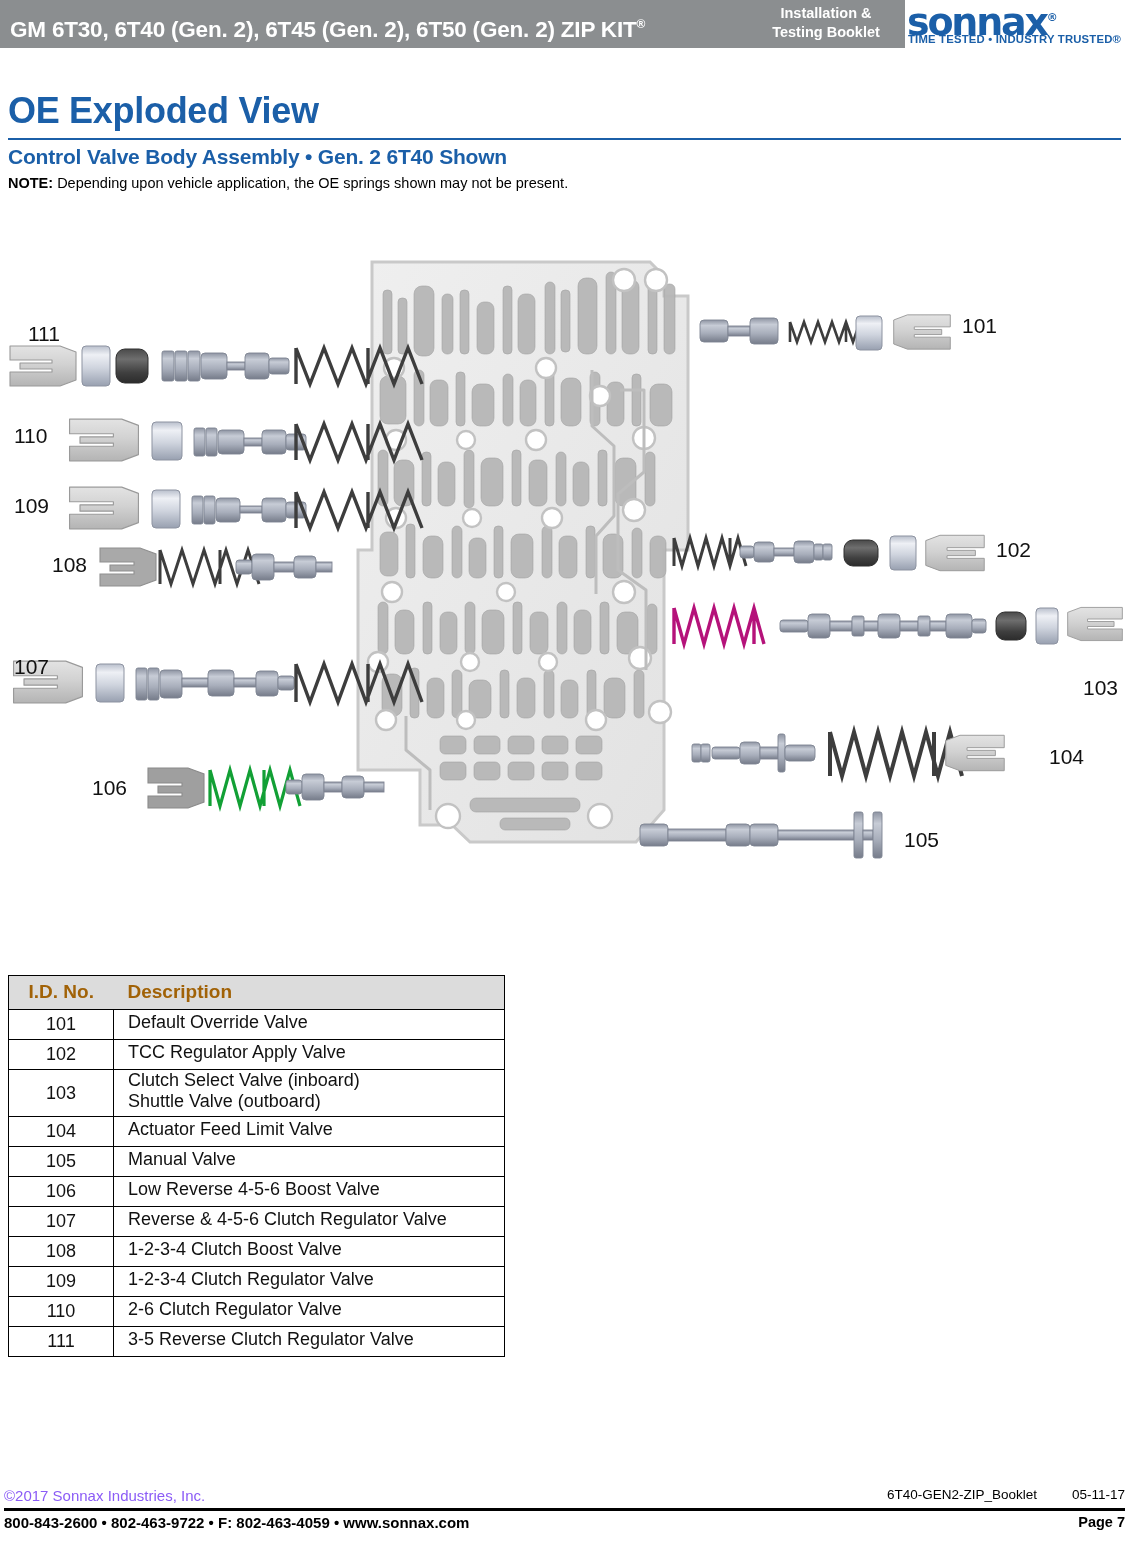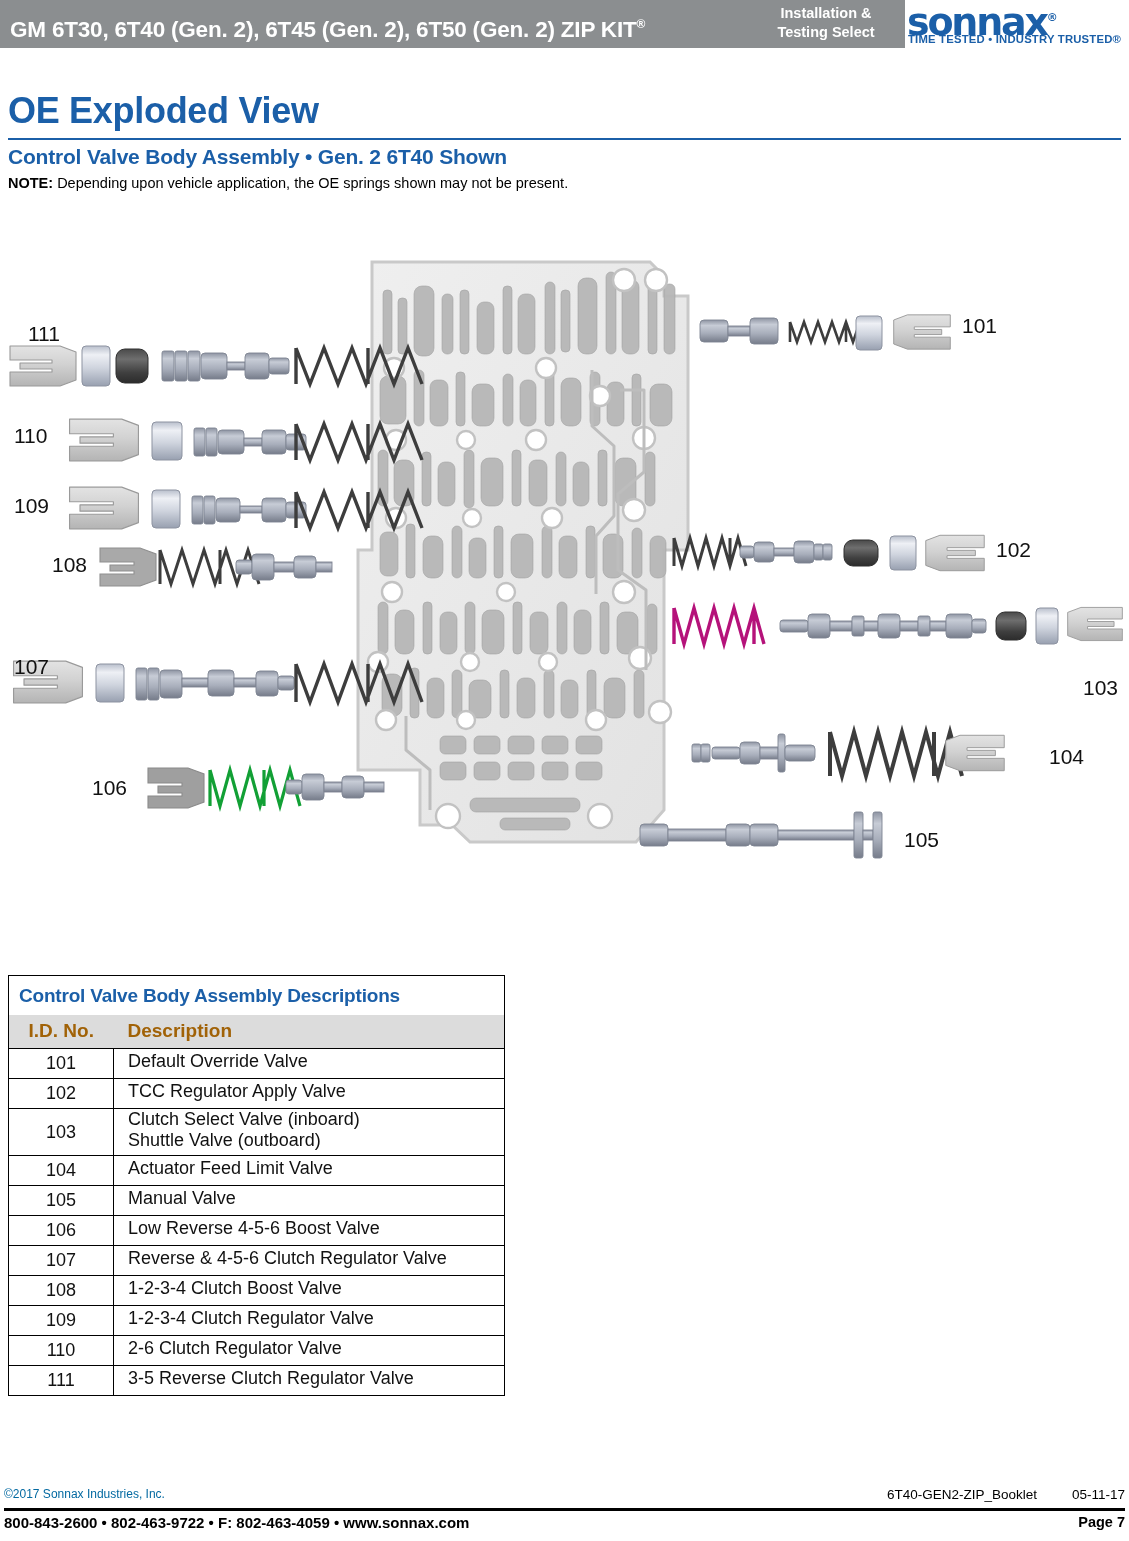--- a/index.html
+++ b/index.html
@@ -83,36 +83,36 @@
   }
   .cell-desc{
     font-size:18px;padding:0 0 4px 14px;color:#111;
     border-right:none !important;
     margin-top:48px;
   }
   .cell-desc .l2{display:block;}
 
   
   #footer{position:absolute;left:0;top:1480px;width:1129px;height:61px;}
-  #foot-copy{position:absolute;left:4px;top:7px;font-size:12px;color:#0369a1;}
+  #foot-copy{position:absolute;left:4px;top:7px;font-size:15px;color:#8b5cf6;}
   #foot-docid{position:absolute;right:92px;top:7px;font-size:13.5px;color:#000;white-space:nowrap;}
   #foot-date{position:absolute;right:4px;top:7px;font-size:13.5px;color:#000;white-space:nowrap;margin-left:27px;}
   #foot-rule{position:absolute;left:4px;top:28px;width:1121px;height:2.5px;background:#000;}
   #foot-phone{position:absolute;left:4px;top:34px;font-size:15px;font-weight:bold;color:#000000;}
   #foot-page{position:absolute;right:4px;top:34px;font-size:14.5px;font-weight:bold;color:#000;}
 </style>
 </head>
 <body>
 
 <div id="top-header">
   <div id="header-gray"></div>
   <div id="kit-title"><span>GM 6T30, 6T40 (Gen. 2), 6T45 (Gen. 2), 6T50 (Gen. 2) ZIP KIT</span><span class="reg">®</span></div>
   <div id="booklet-tag">
     <div>Installation &amp;</div>
-    <div>Testing Select</div>
+    <div>Testing Booklet</div>
   </div>
   <div id="logo-wrap">
     <div id="logo-word"><span>sonnax</span><span class="reg">®</span></div>
     <div id="logo-tag">TIME TESTED • INDUSTRY TRUSTED®</div>
   </div>
 </div>
 
 <div id="page-title">OE Exploded View</div>
 <div id="title-rule"></div>
 <div id="subtitle">Control Valve Body Assembly •  Gen. 2 6T40 Shown</div>
@@ -468,23 +468,20 @@
 <div class="callout" style="left:92px;top:776px;">106</div>
 <div class="callout" style="left:962px;top:314px;">101</div>
 <div class="callout" style="left:996px;top:538px;">102</div>
 <div class="callout" style="left:1083px;top:676px;">103</div>
 <div class="callout" style="left:1049px;top:745px;">104</div>
 <div class="callout" style="left:904px;top:828px;">105</div>
 
 <table id="desc-table">
   <tbody>
     <tr>
-      <td class="tbl-title-cell" colspan="2">Control Valve Body Assembly Descriptions</td>
-    </tr>
-    <tr>
       <td class="tbl-head-cell tbl-head-id">I.D. No.</td>
       <td class="tbl-head-cell tbl-head-desc">Description</td>
     </tr>
     <tr>
       <td class="cell-id">101</td>
       <td class="cell-desc">Default Override Valve</td>
     </tr>
     <tr>
       <td class="cell-id">102</td>
       <td class="cell-desc">TCC Regulator Apply Valve</td>

